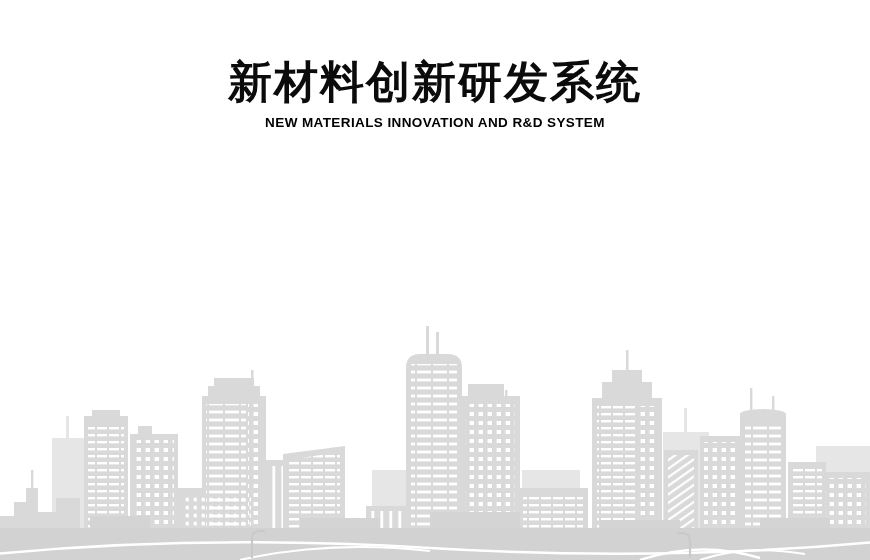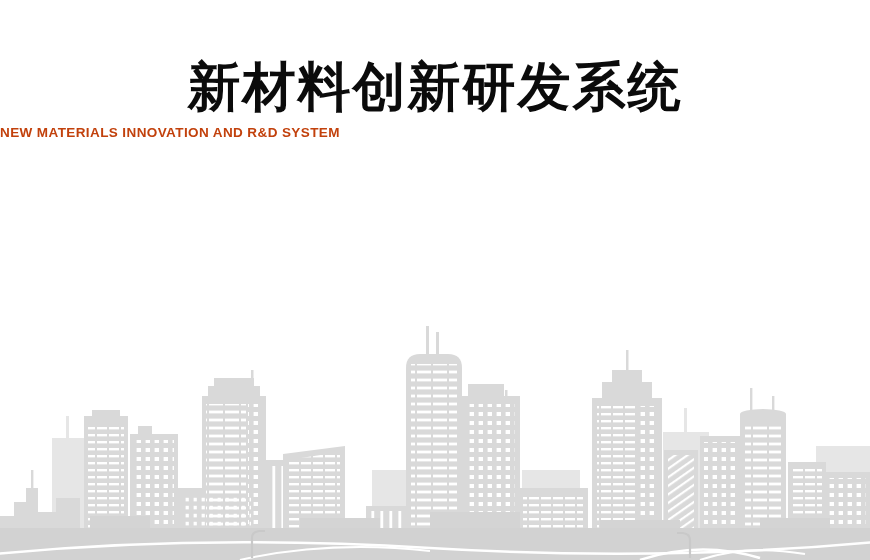--- a/index.html
+++ b/index.html
@@ -11,32 +11,32 @@
   .page {
     position: relative;
     width: 870px;
     height: 560px;
     overflow: hidden;
     background: #ffffff;
   }
   .hero-title {
     margin: 58px 0 0 0;
     text-align: center;
-    font-size: 53px;
+    font-size: 44px;
     line-height: 1.1;
     font-weight: 700;
     color: #0b0b0b;
     letter-spacing: 2px;
   }
   .hero-subtitle {
     margin: 9px 0 0 0;
-    text-align: left;
+    text-align: center;
     font-size: 13.5px;
     font-weight: 700;
-    color: #c2410c;
+    color: #000000;
     letter-spacing: 0.4px;
   }
   .intro-text {
     width: 716px;
     margin: 28px auto 0 auto;
     text-align: center;
     font-size: 16px;
     line-height: 38px;
     color: #1b1b1b;
   }

